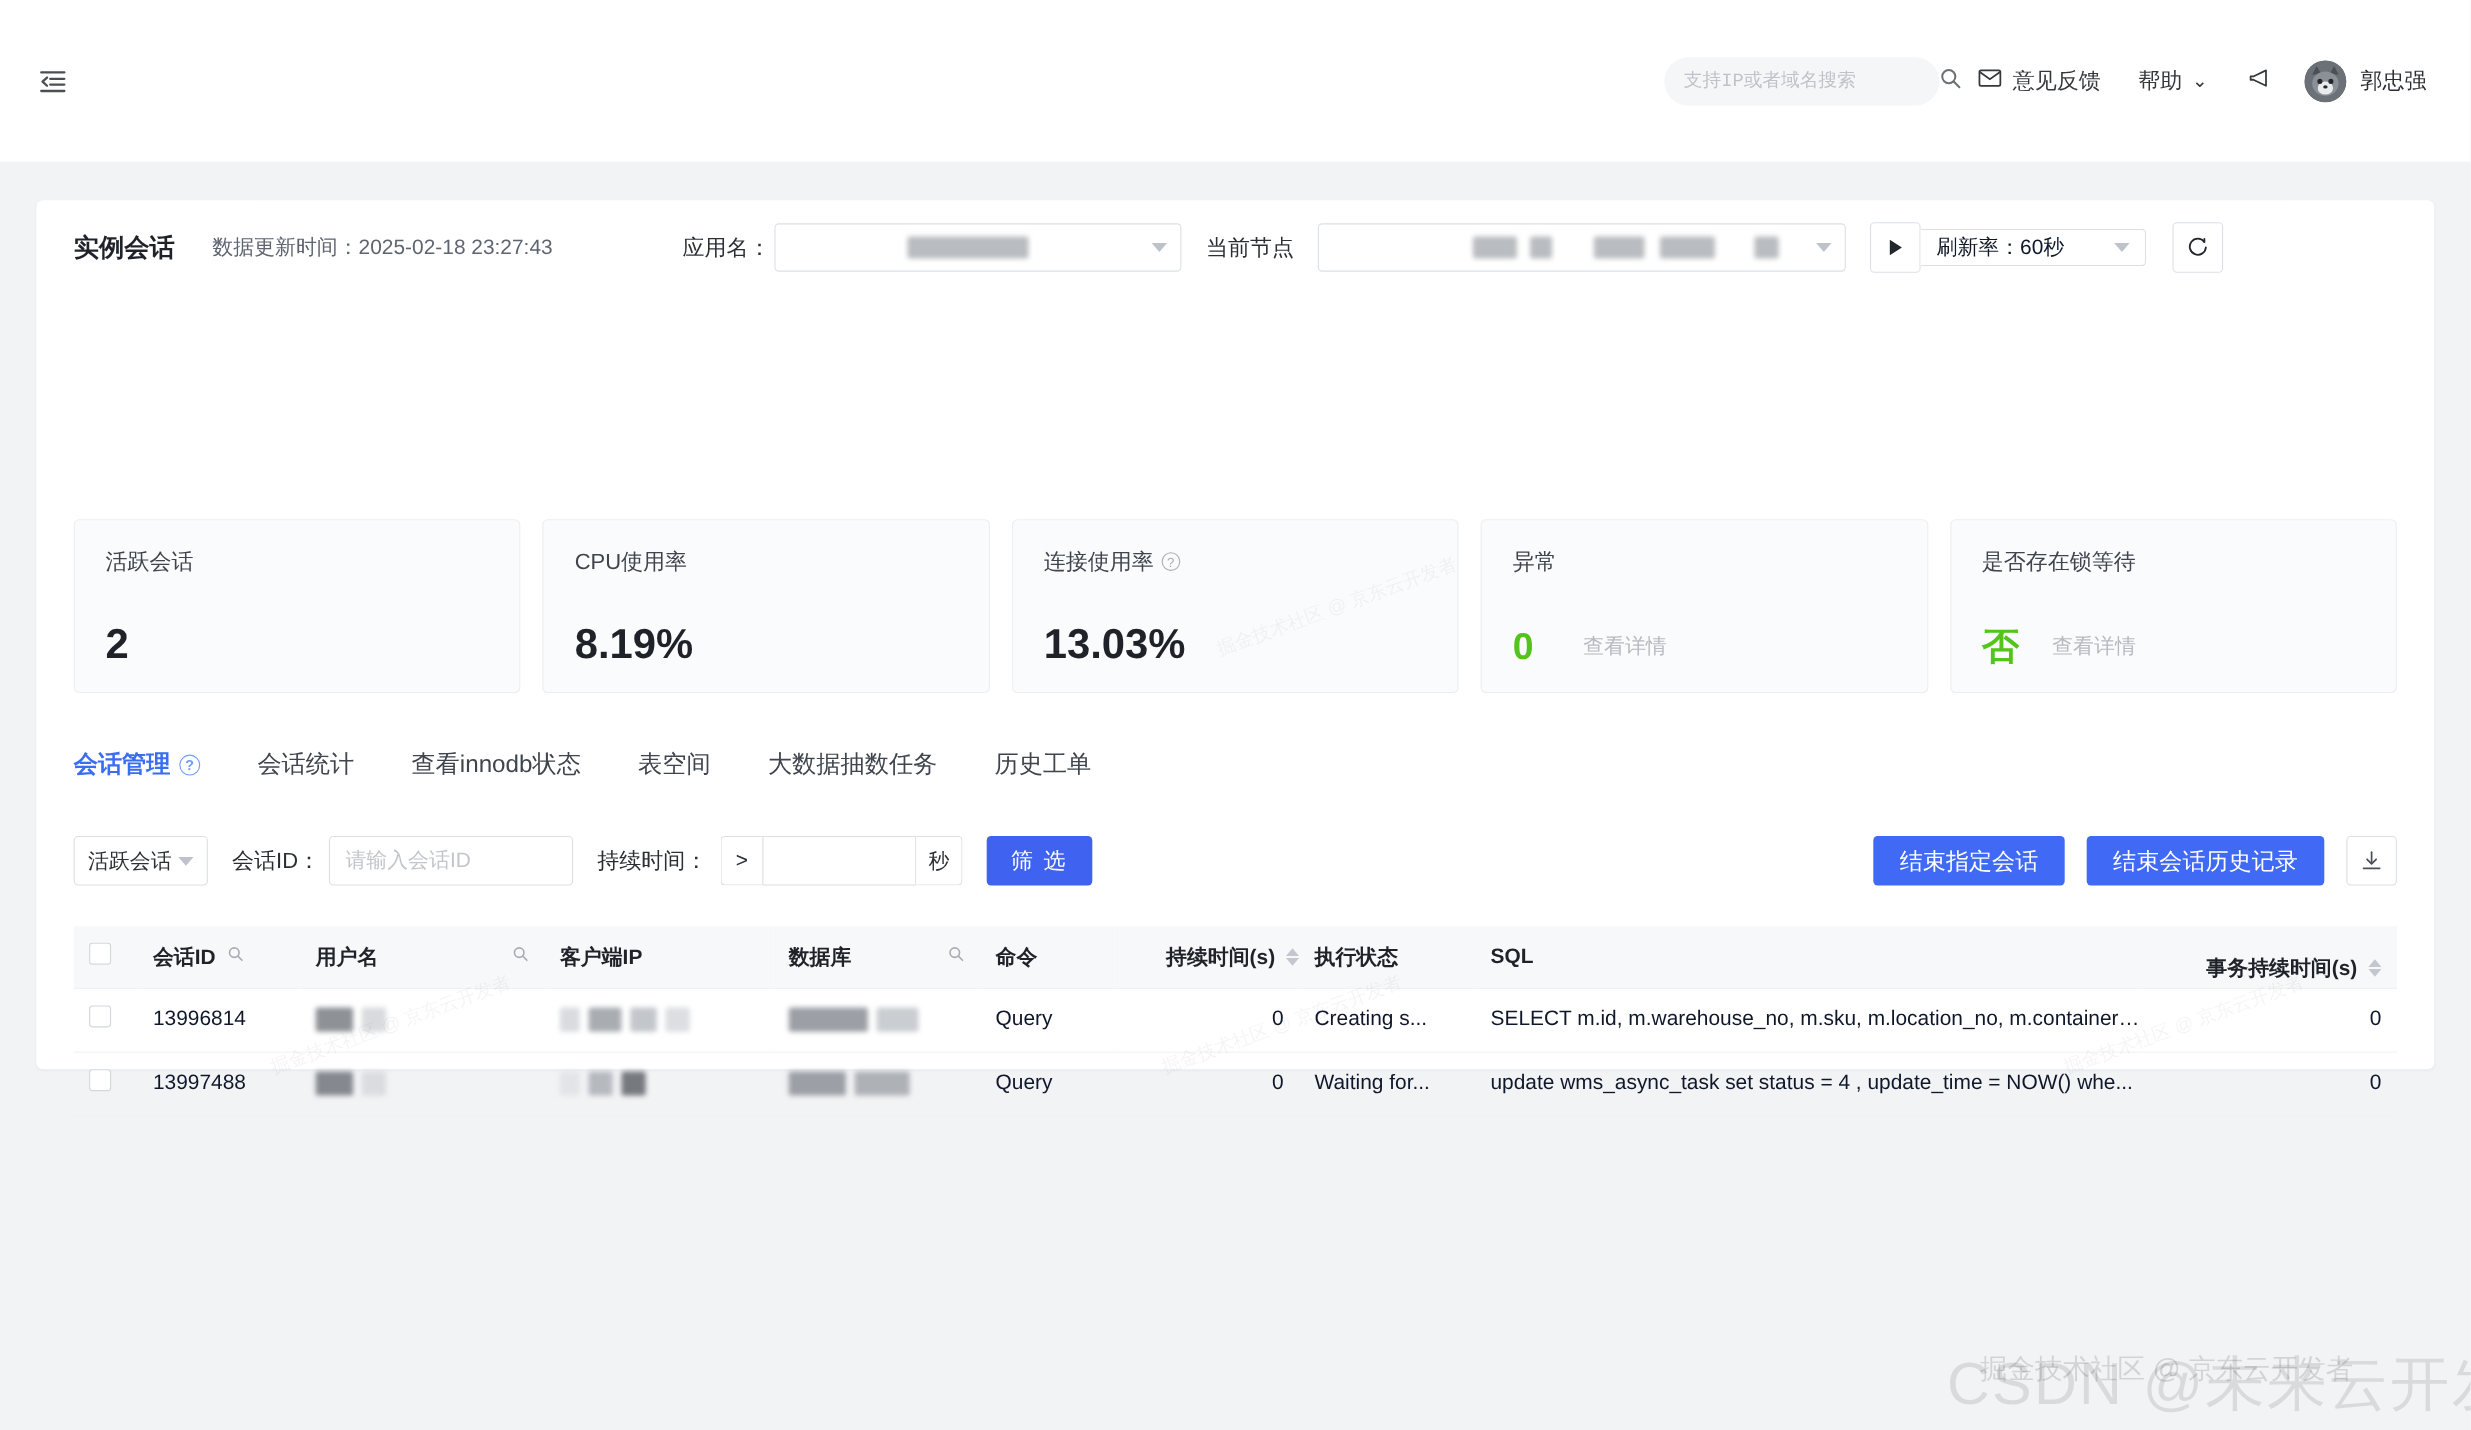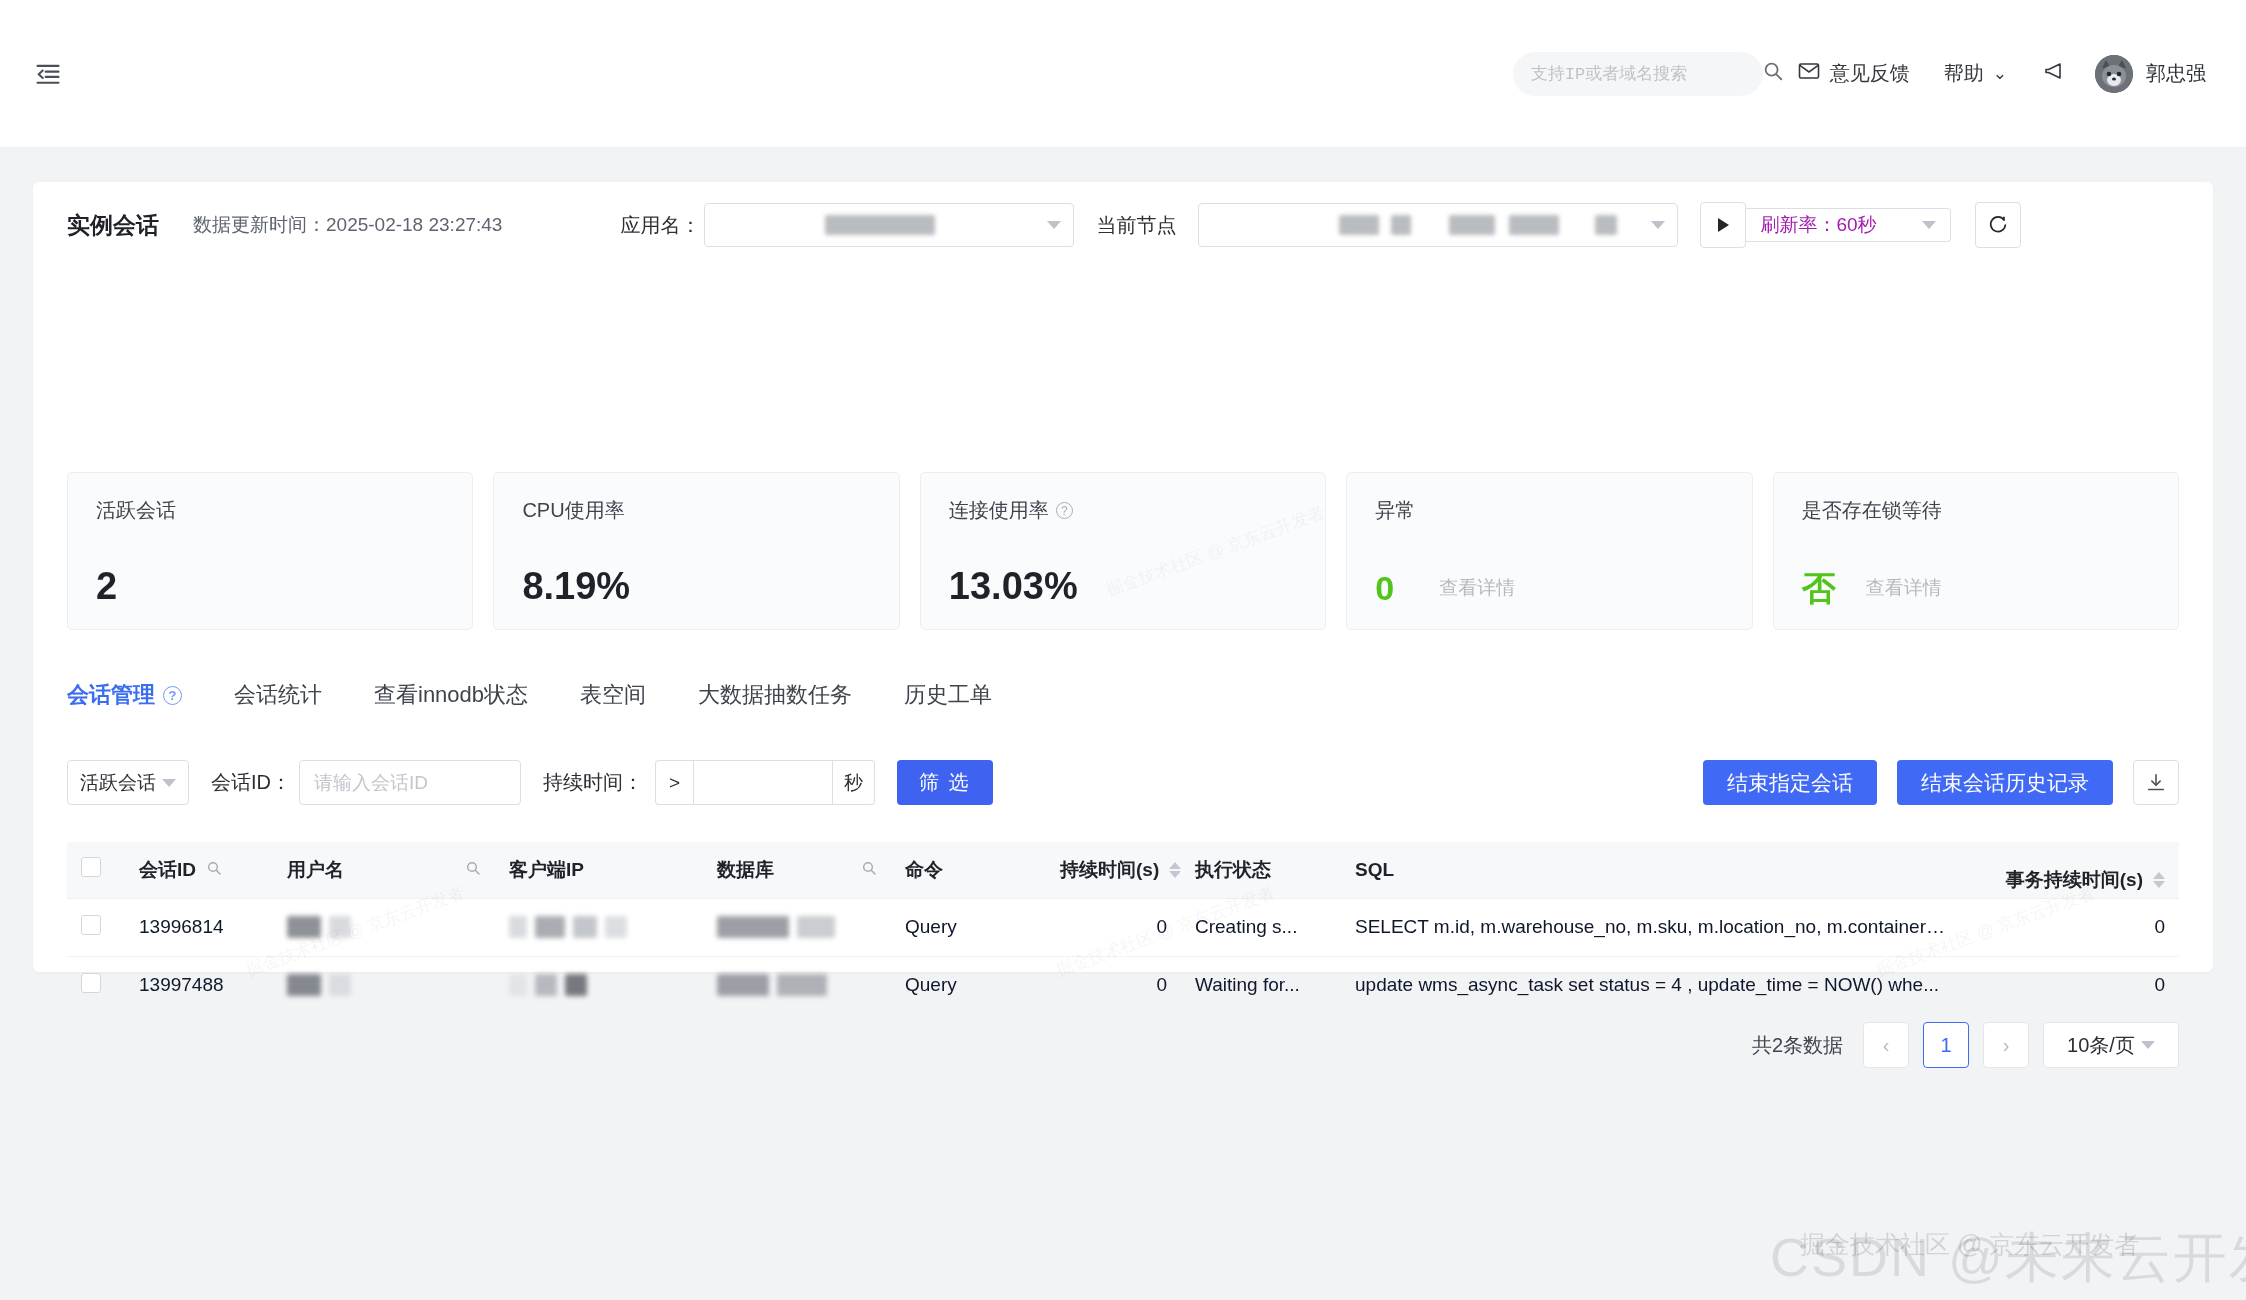--- a/index.html
+++ b/index.html
@@ -73,21 +73,21 @@
     border-top: 8px solid #bdc2cb;
   }
   .play-btn {
     width: 46px; height: 46px; margin-left: 22px; border: 1px solid #dcdfe6;
     border-radius: 4px; background: #fff; display: flex; align-items: center; justify-content: center;
     cursor: pointer;
   }
   .refresh-sel {
     width: 205px; height: 34px; margin-left: 0px; border: 1px solid #dcdfe6; border-left: none;
     border-radius: 0 4px 4px 0; background: #fff; display: flex; align-items: center;
-    padding: 0 14px; font-size: 19px; color: #a21caf; cursor: pointer; white-space: nowrap;
+    padding: 0 14px; font-size: 19px; color: #0f172a; cursor: pointer; white-space: nowrap;
   }
   .reload-btn {
     width: 46px; height: 46px; margin-left: 24px; border: 1px solid #dcdfe6;
     border-radius: 4px; background: #fff; display: flex; align-items: center; justify-content: center;
     cursor: pointer;
   }
 
   
   .metrics {
     position: absolute; left: 34px; top: 290px; width: 2112px;
@@ -580,30 +580,20 @@
             <td>Query</td>
             <td class="num">0</td>
             <td>Waiting for...</td>
             <td>update wms_async_task set status = 4 , update_time = NOW() whe...</td>
             <td class="num">0</td>
           </tr>
         </tbody>
       </table>
     </div>
 
-    <div class="pager">
-      <div class="pg-total">共2条数据</div>
-      <div class="pg-btn">‹</div>
-      <div class="pg-btn cur">1</div>
-      <div class="pg-btn">›</div>
-      <div class="pg-size">
-        <span>10条/页</span>
-        <span class="caret" style="margin-left:0;"></span>
-      </div>
-    </div>
   </div>
 
   <div class="wm" style="left:1100px;top:540px;">掘金技术社区 @ 京东云开发者</div>
   <div class="wm" style="left:240px;top:920px;">掘金技术社区 @ 京东云开发者</div>
   <div class="wm" style="left:1050px;top:920px;">掘金技术社区 @ 京东云开发者</div>
   <div class="wm" style="left:1870px;top:920px;">掘金技术社区 @ 京东云开发者</div>
 
   <div class="wm-csdn">CSDN @未来云开发者</div>
   <div class="wm-juejin">掘金技术社区 @ 京东云开发者</div>
 </div>

